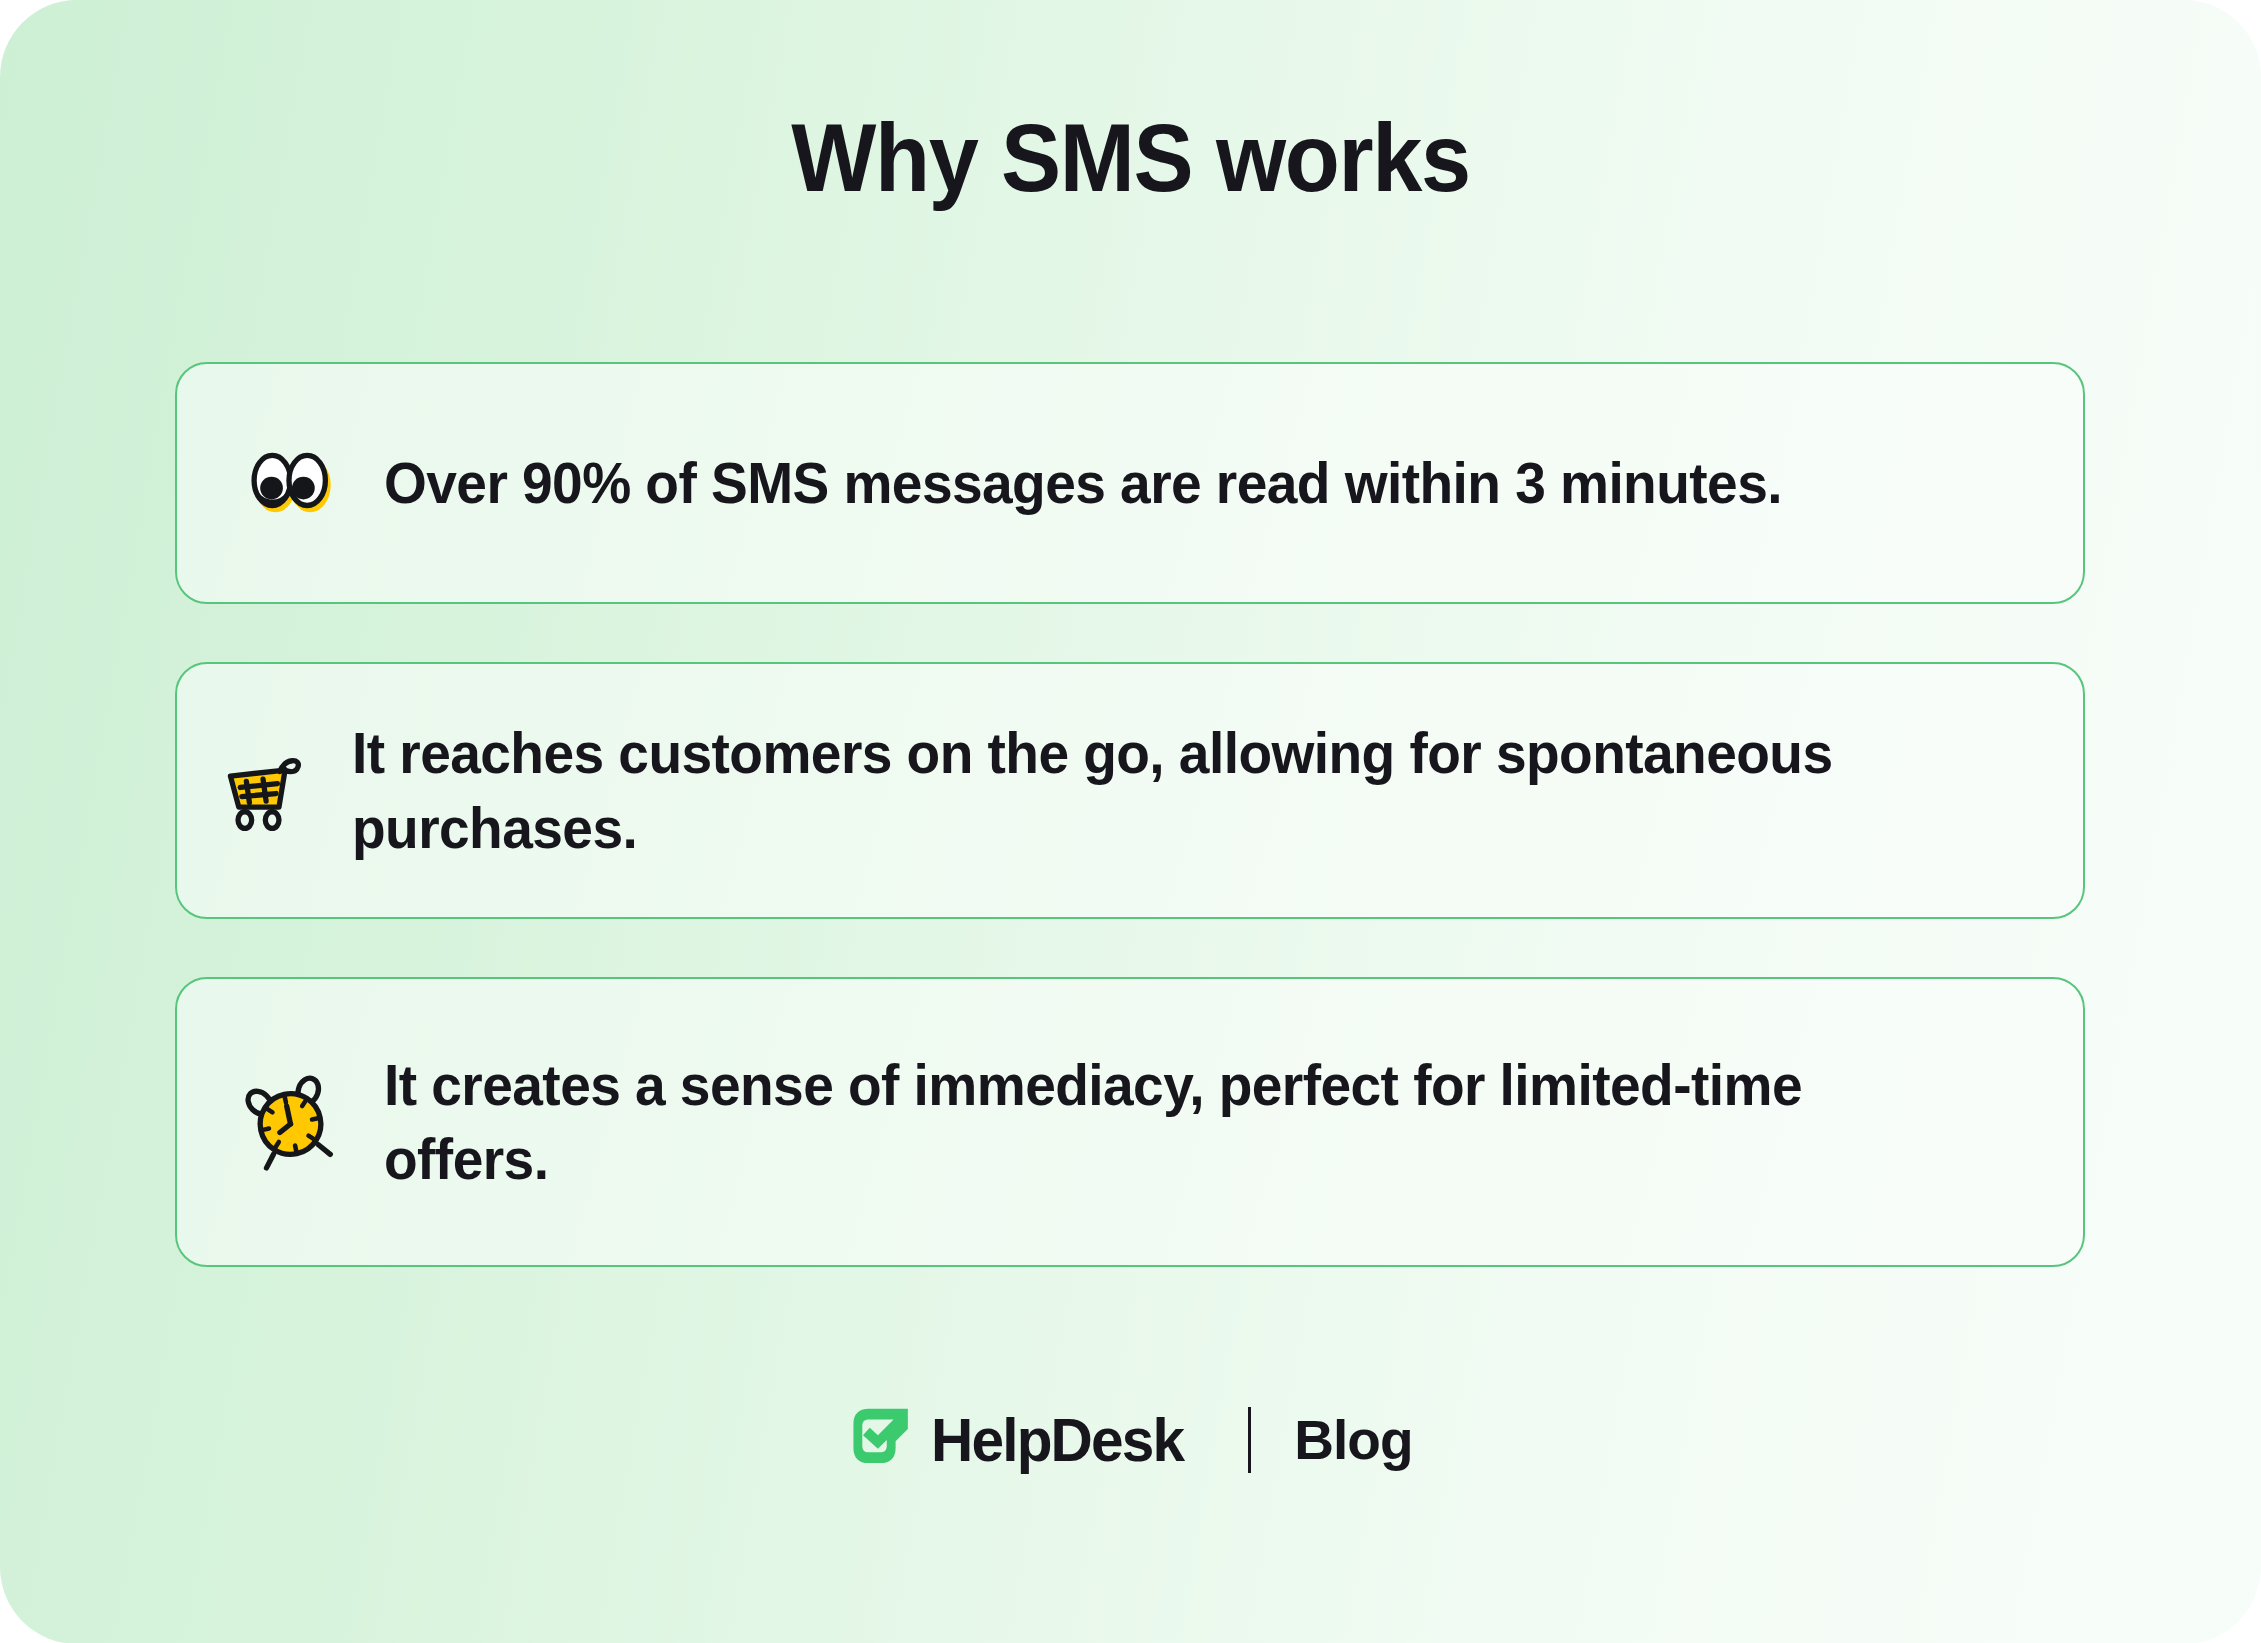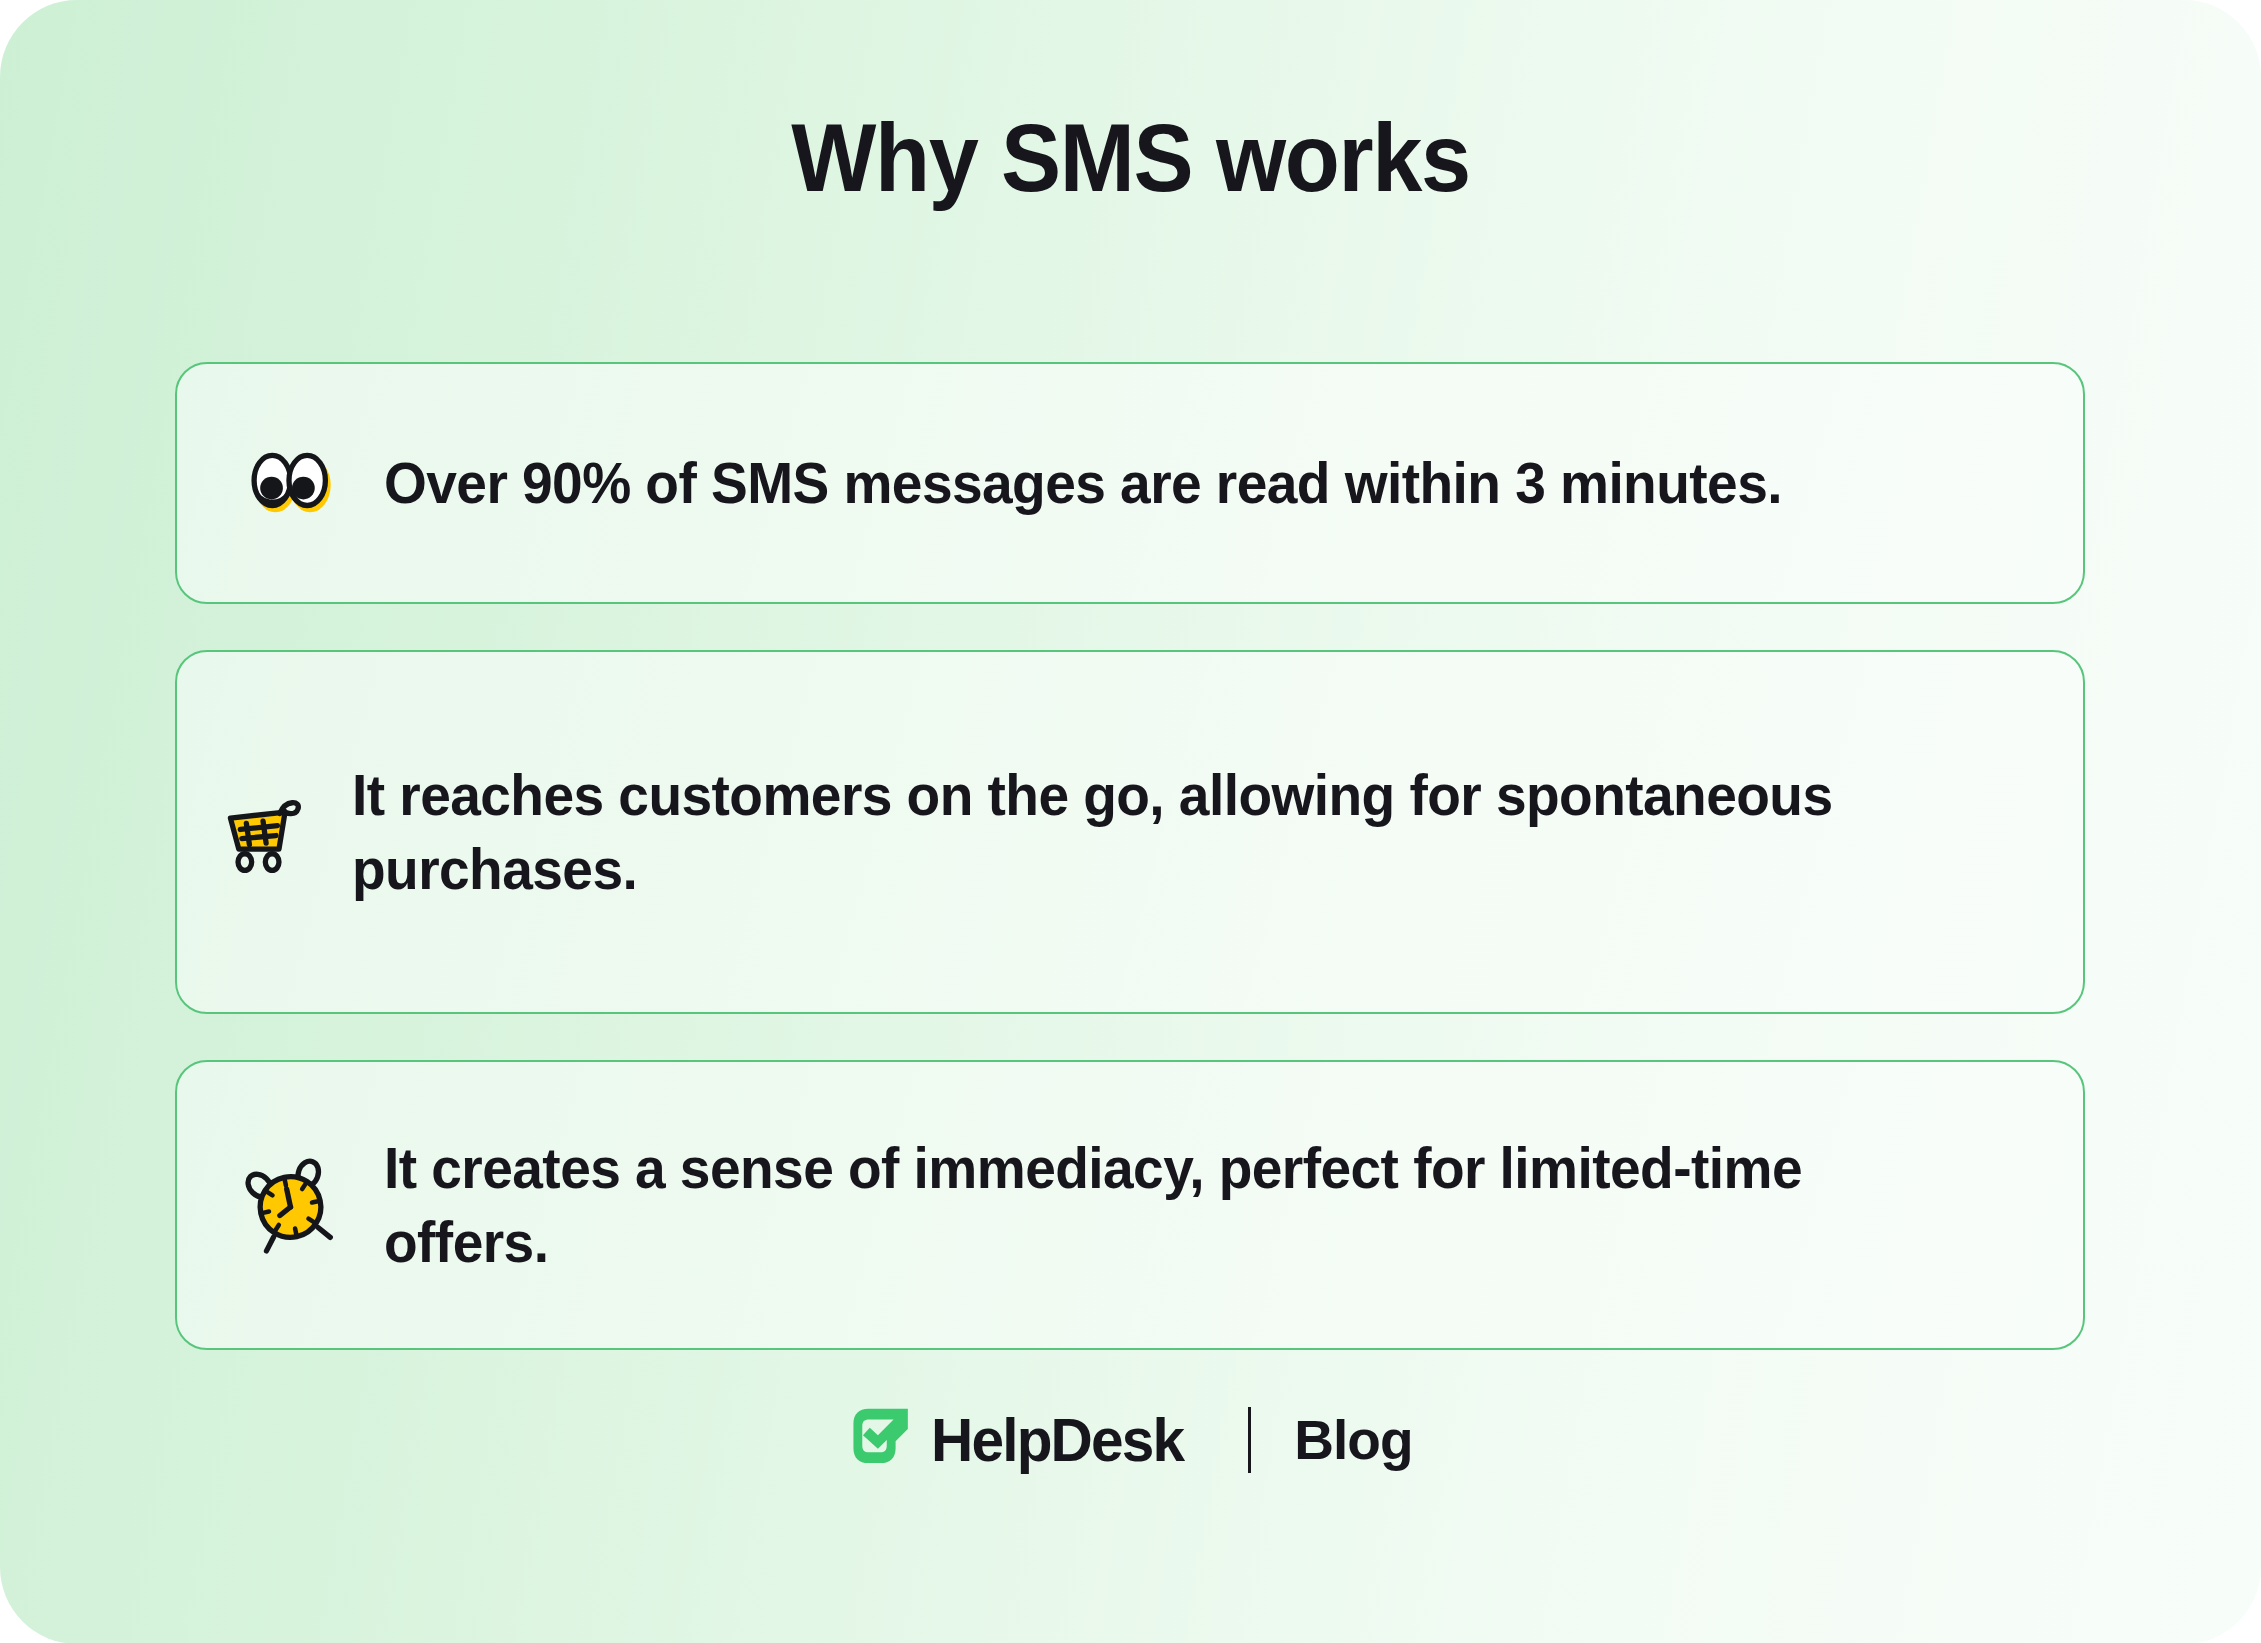--- a/index.html
+++ b/index.html
@@ -50,24 +50,24 @@
   }
   .card {
     position: relative;
     box-sizing: border-box;
     border: 2.3px solid #57c67c;
     border-radius: 32px;
     background: linear-gradient(105deg, #e9f8ec 0%, #eefaf0 30%, #f4fcf5 62%, #f8fdf9 100%);
     display: flex;
     align-items: center;
     padding: 0 0 0 68px;
-    margin-bottom: 46px;
+    margin-bottom: 58px;
   }
   .card-1 { height: 242px; }
-  .card-2 { height: 364px; padding-left: 36px; }
+  .card-2 { height: 257px; padding-left: 36px; }
   .card-3 { height: 290px; margin-bottom: 0; align-items: center; }
 
   .card-icon {
     flex: 0 0 auto;
     width: 91px;
     height: 91px;
     position: relative;
     margin-right: 48px;
     display: flex;
     align-items: center;

